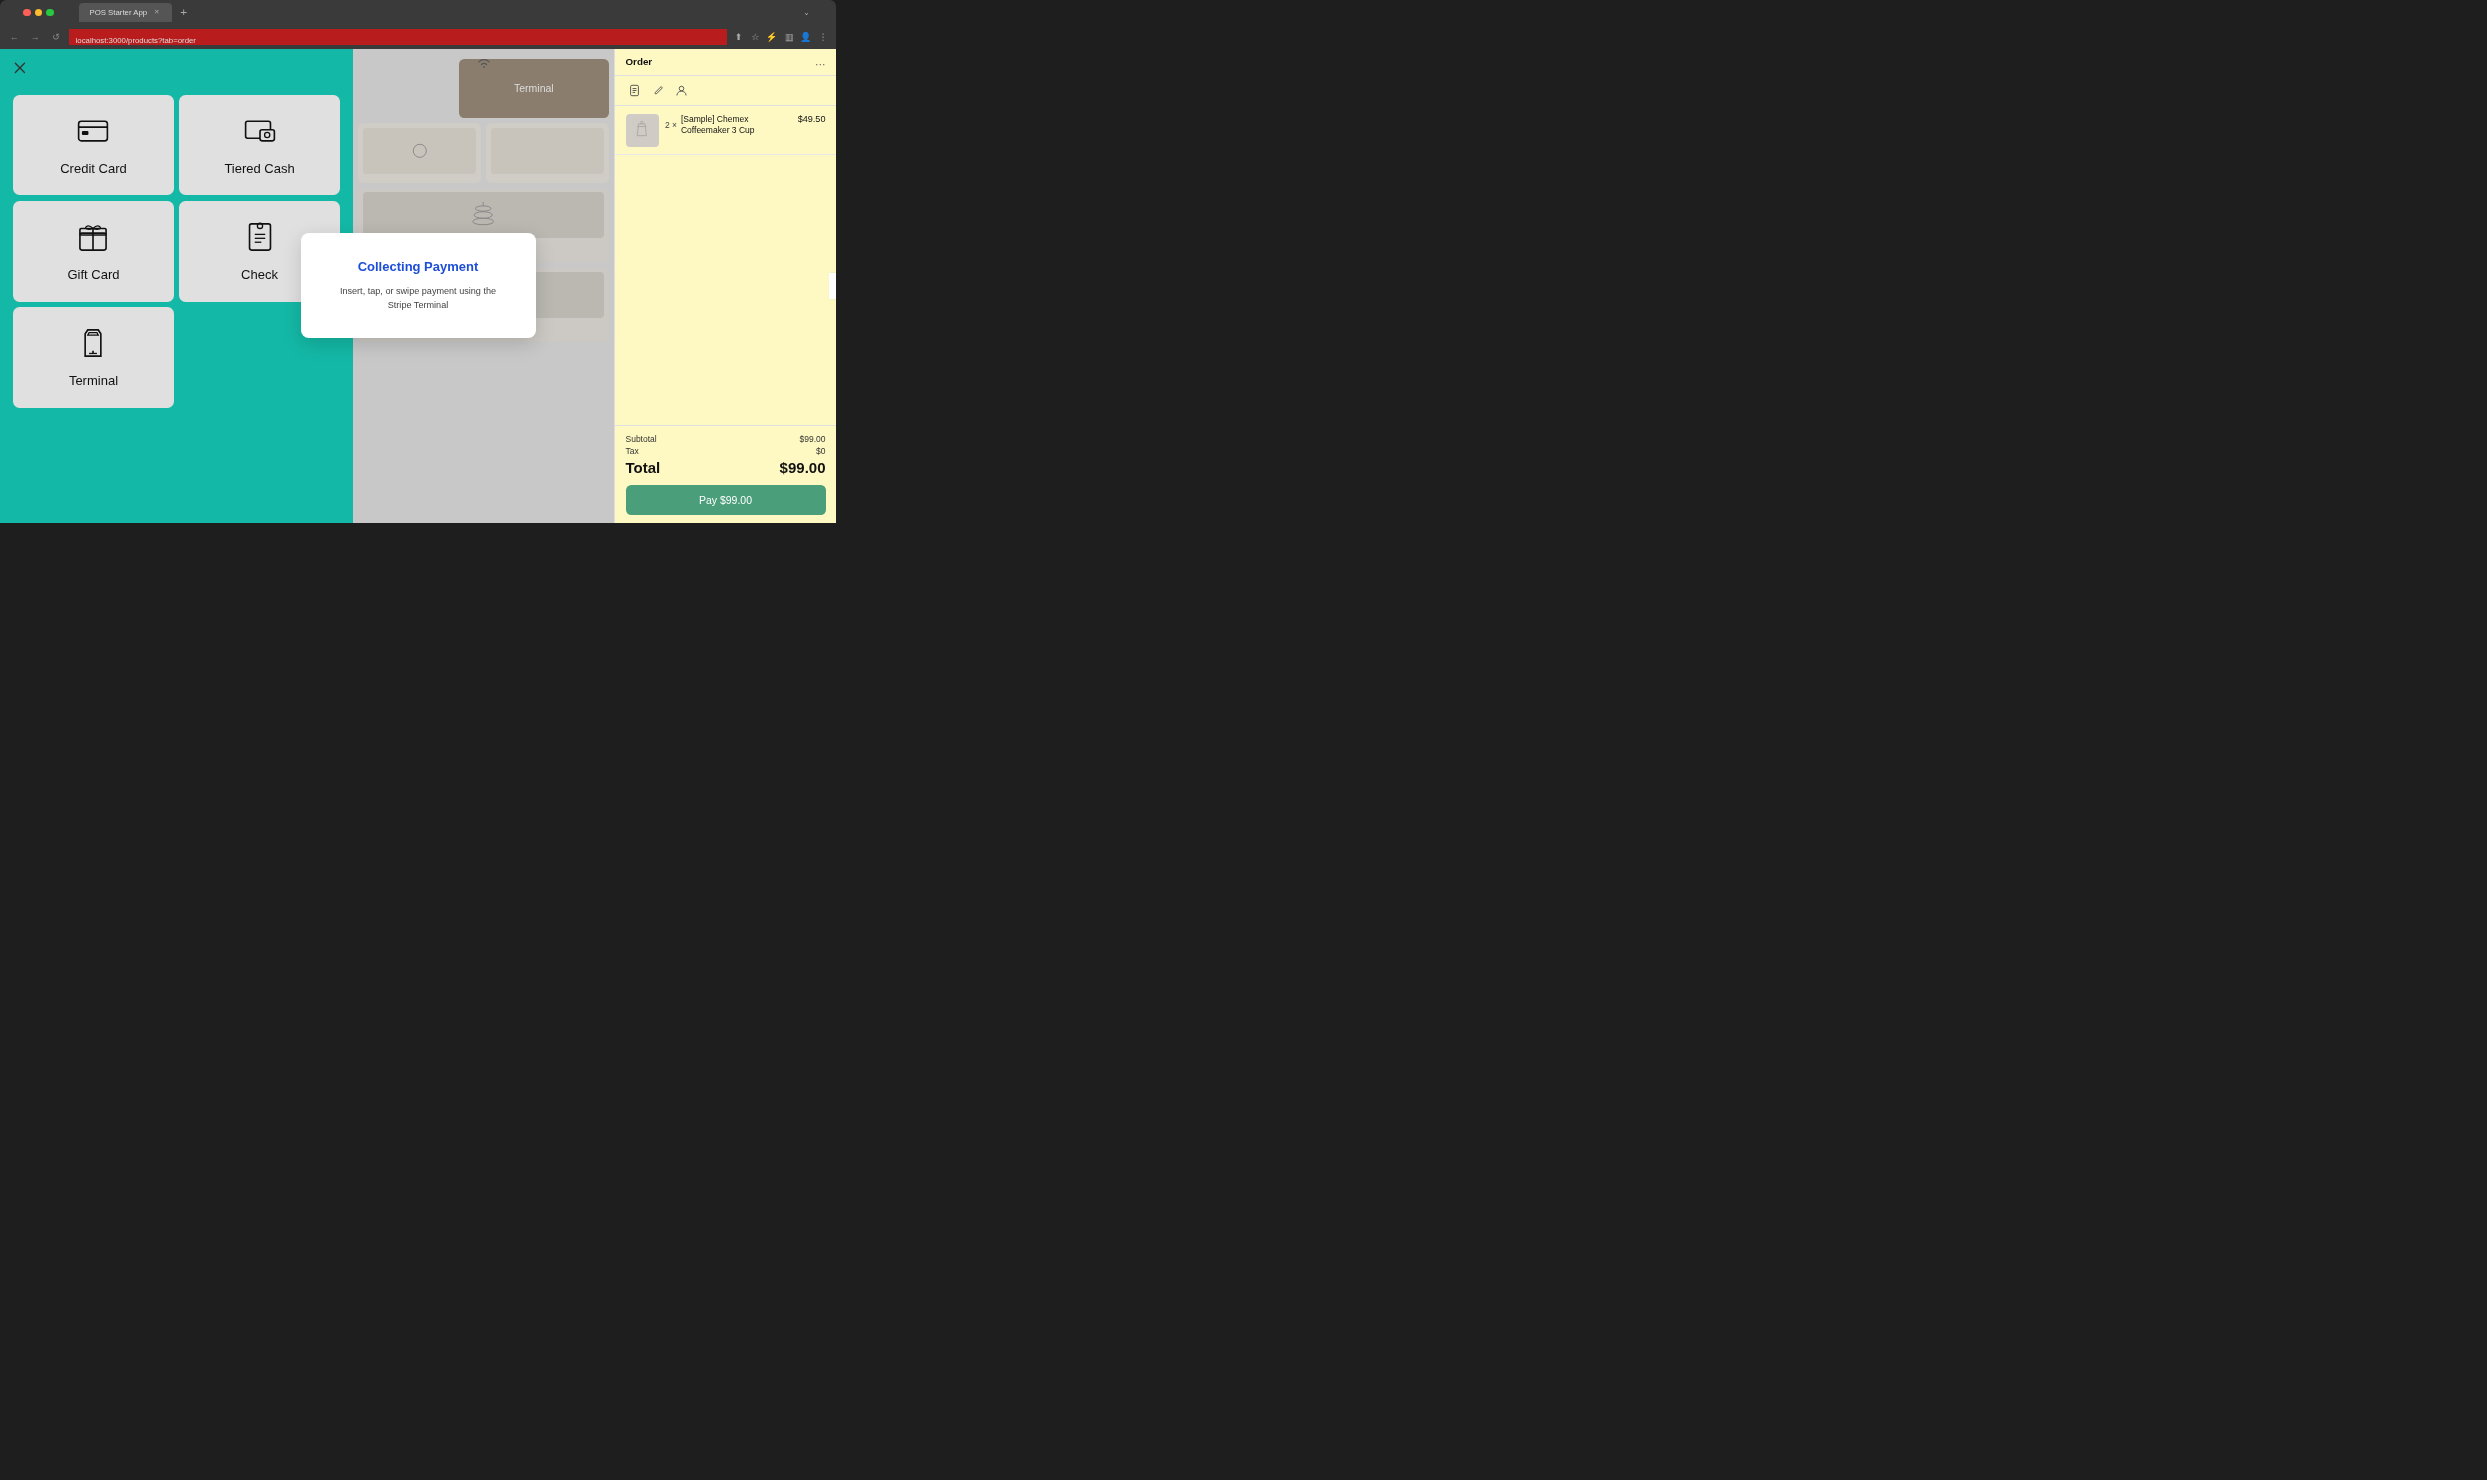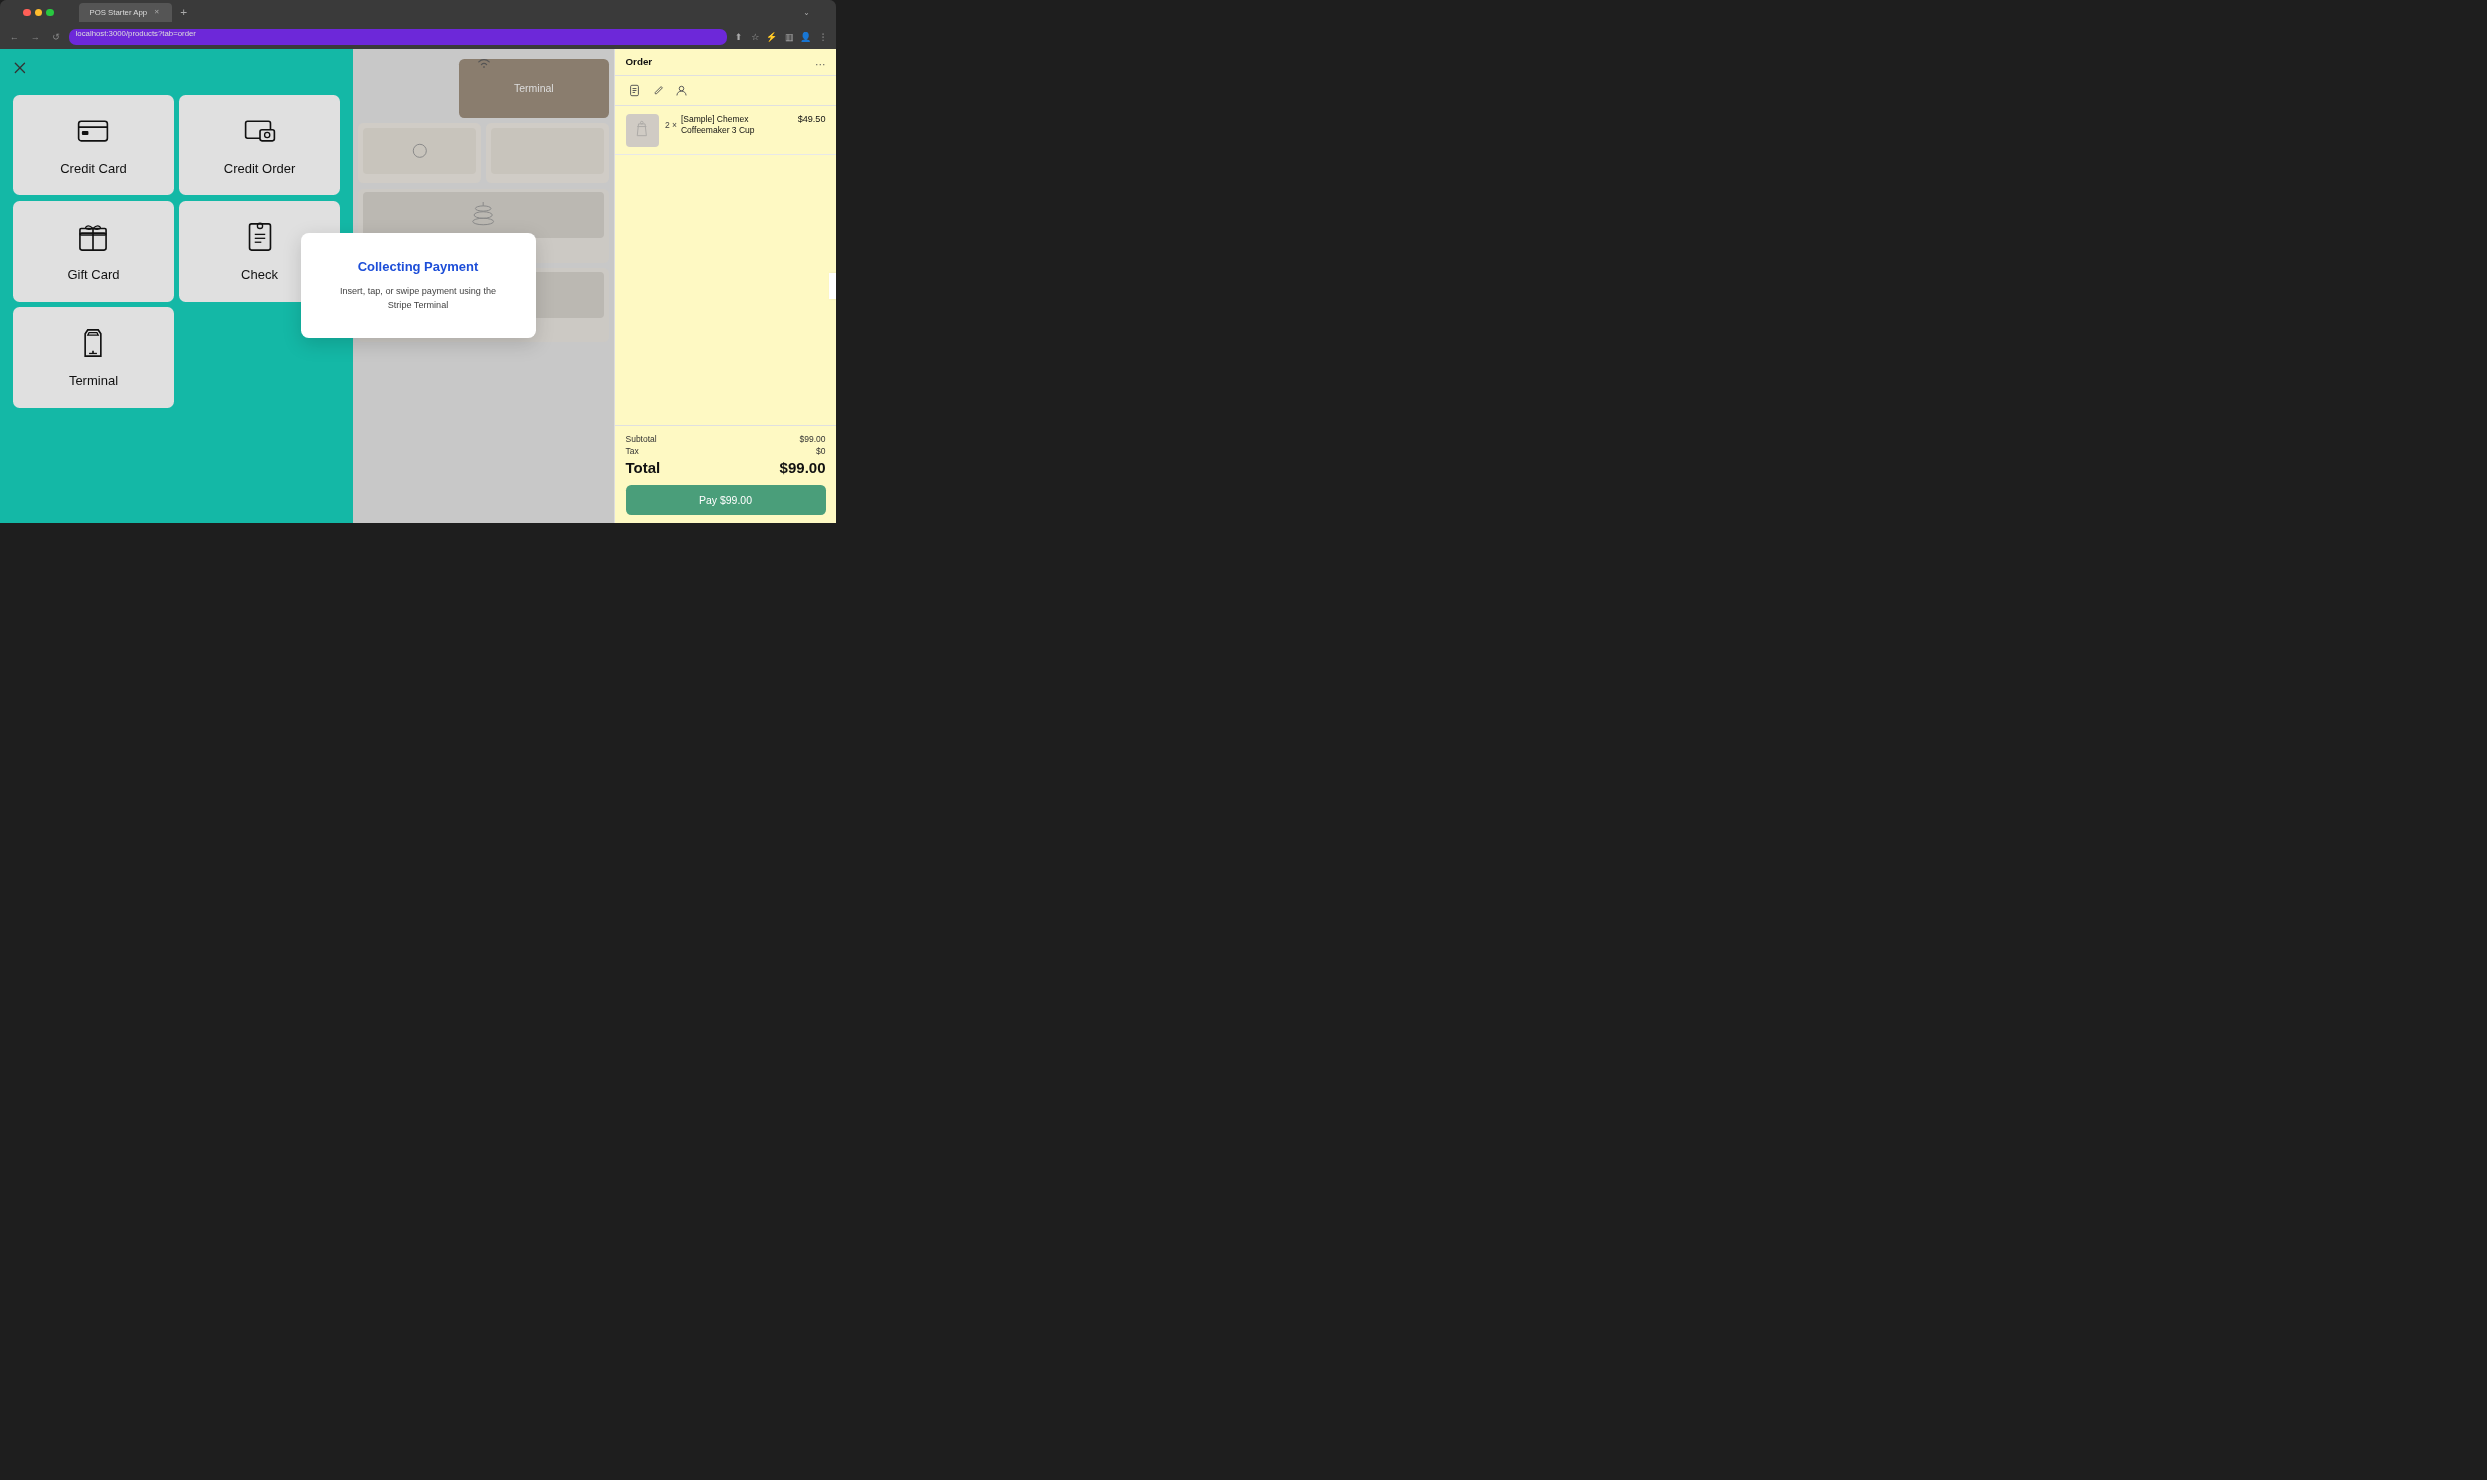--- a/index.html
+++ b/index.html
@@ -103,25 +103,25 @@
       display: flex;
       align-items: center;
       justify-content: center;
       color: #888;
       font-size: 9.1px;
       cursor: pointer;
     }
 
     .address-bar {
       flex: 1;
-      background: #6d28d9;
-      border-radius: 7px;
+      background: #b91c1c;
+      border-radius: 0;
       height: 15.7px;
       display: flex;
-      align-items: flex-start;
+      align-items: flex-end;
       padding: 0 6.5px;
       font-size: 7.8px;
       color: #ddd;
     }
 
     .toolbar-actions {
       display: flex;
       gap: 3.9px;
       align-items: center;
     }
@@ -473,21 +473,21 @@
         </div>
 
         <div class="payment-option">
           <div class="payment-icon">
             <svg viewBox="0 0 52 52" fill="none" xmlns="http://www.w3.org/2000/svg">
               <rect x="4" y="11" width="38" height="26" rx="3" stroke="#111" stroke-width="2.5"></rect>
               <rect x="26" y="24" width="22" height="17" rx="3" fill="#e0e0e0" stroke="#111" stroke-width="2.5"></rect>
               <circle cx="37" cy="32" r="4" stroke="#111" stroke-width="2"></circle>
             </svg>
           </div>
-          <span class="payment-label">Credit Order</span>
+          <span class="payment-label">Tiered Cash</span>
         </div>
 
         <div class="payment-option">
           <div class="payment-icon">
             <svg viewBox="0 0 52 52" fill="none" xmlns="http://www.w3.org/2000/svg">
               <rect x="6" y="20" width="40" height="26" rx="3" stroke="#111" stroke-width="2.5"></rect>
               <rect x="6" y="13" width="40" height="10" rx="2" stroke="#111" stroke-width="2.5"></rect>
               <line x1="26" y1="13" x2="26" y2="46" stroke="#111" stroke-width="2.5"></line>
               <path d="M26 13 C26 13 20 7 16 10 C12 13 18 16 26 13Z" stroke="#111" stroke-width="2" fill="none"></path>
               <path d="M26 13 C26 13 32 7 36 10 C40 13 34 16 26 13Z" stroke="#111" stroke-width="2" fill="none"></path>

